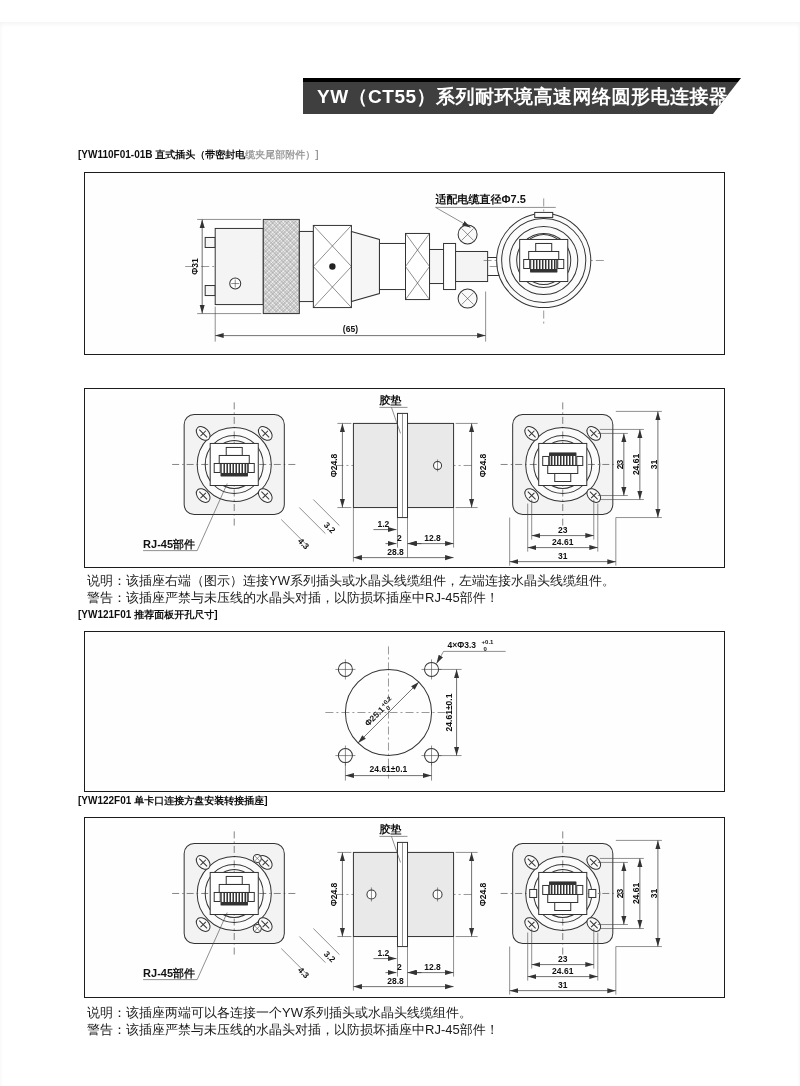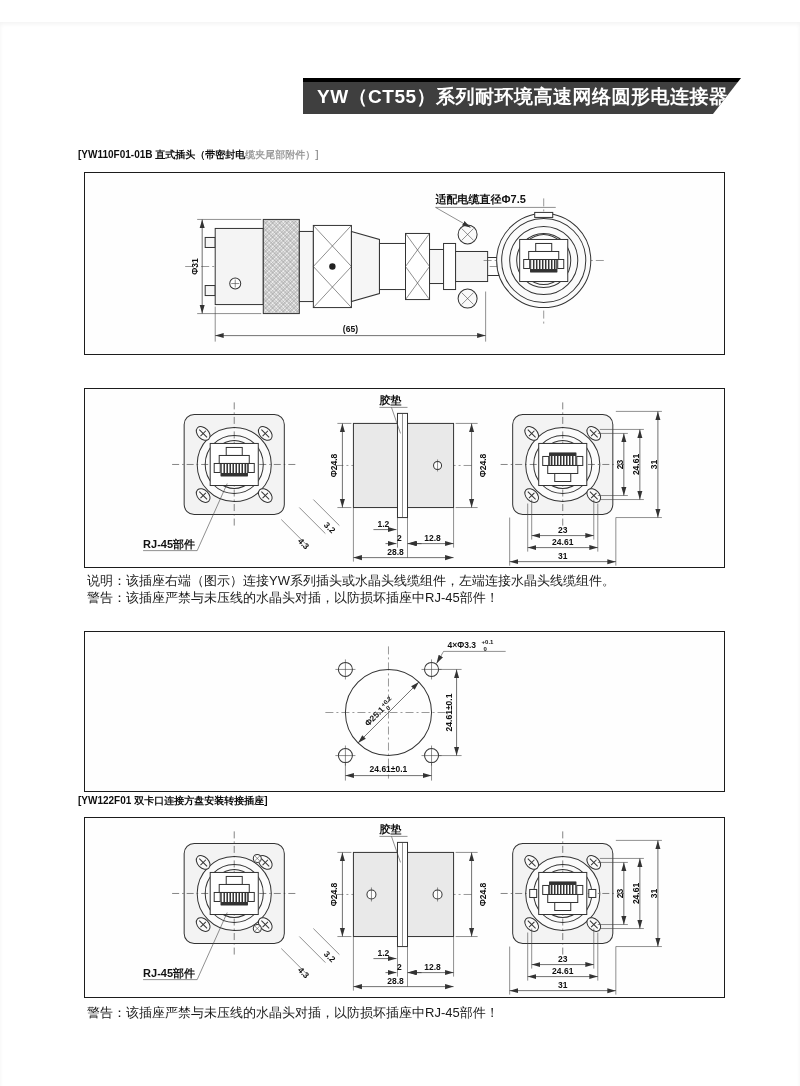--- a/index.html
+++ b/index.html
@@ -205,20 +205,23 @@
         <text class="dimt" x="477" y="169" text-anchor="middle">31</text>
       </g>
     </svg>
   </div>
 
   <div class="note" style="top:551px">
     <div>说明：该插座右端（图示）连接YW系列插头或水晶头线缆组件，左端连接水晶头线缆组件。</div>
     <div>警告：该插座严禁与未压线的水晶头对插，以防损坏插座中RJ-45部件！</div>
   </div>
 
+  <div class="sec-title" style="top:586px">
+    <span>[YW121F01 推荐面板开孔尺寸]</span>
+  </div>
 
   <div class="dbox" style="top:609px;height:161px">
     <svg viewBox="0 0 638 158">
       <path class="cl" d="M303,14V146 M240,80H366"></path>
       <circle class="ln" cx="303" cy="80" r="43" fill="#dcdcdc"></circle>
       <g class="ln">
         <circle cx="260" cy="37" r="7" fill="#fff"></circle>
           <path class="thin" d="M250,37h20M260,27v20"></path>
         <circle cx="346" cy="37" r="7" fill="#fff"></circle>
           <path class="thin" d="M336,37h20M346,27v20"></path>
@@ -246,21 +249,21 @@
         <path class="thin" d="M260,130V148 M346,130V148 M353,37H376 M353,123H376"></path>
         <line class="dim" x1="260" y1="143" x2="346" y2="143" marker-start="url(#ar)" marker-end="url(#ar)"></line>
         <text class="dimt" x="303" y="139" text-anchor="middle">24.61±0.1</text>
         <line class="dim" x1="371" y1="37" x2="371" y2="123" marker-start="url(#ar)" marker-end="url(#ar)"></line>
         <text class="dimt" x="364" y="82" text-anchor="middle" transform="rotate(-90 364 80)">24.61±0.1</text>
       </g>
     </svg>
   </div>
 
   <div class="sec-title" style="top:772px">
-    <span>[YW122F01 双卡口连接方盘安装转接插座]</span>
+    <span>[YW122F01 单卡口连接方盘安装转接插座]</span>
   </div>
 
   <div class="dbox" style="top:795px;height:181px">
     <svg viewBox="0 0 638 178">
       <use href="#flange" transform="translate(96,22)" stroke="#333" stroke-width="1" fill="none"></use>
       <use href="#rj45" transform="translate(149,75)" stroke="#333" stroke-width="1" fill="none"></use>
       <g class="ln">
         <circle cx="172" cy="40" r="4" fill="#fff"></circle>
           <path class="thin" d="M169,37l6,6M175,37l-6,6"></path>
         <circle cx="172" cy="110" r="4" fill="#fff"></circle>
@@ -326,16 +329,17 @@
         <text class="dimt" x="477" y="143" text-anchor="middle">23</text>
         <line class="dim" x1="442" y1="158" x2="512" y2="158" marker-start="url(#ar)" marker-end="url(#ar)"></line>
         <text class="dimt" x="477" y="155" text-anchor="middle">24.61</text>
         <line class="dim" x1="424" y1="172" x2="530" y2="172" marker-start="url(#ar)" marker-end="url(#ar)"></line>
         <text class="dimt" x="477" y="169" text-anchor="middle">31</text>
       </g>
     </svg>
   </div>
 
   <div class="note" style="top:983px">
+    <div>说明：该插座两端可以各连接一个YW系列插头或水晶头线缆组件。</div>
     <div>警告：该插座严禁与未压线的水晶头对插，以防损坏插座中RJ-45部件！</div>
   </div>
 
 </div>
 
 </body></html>

